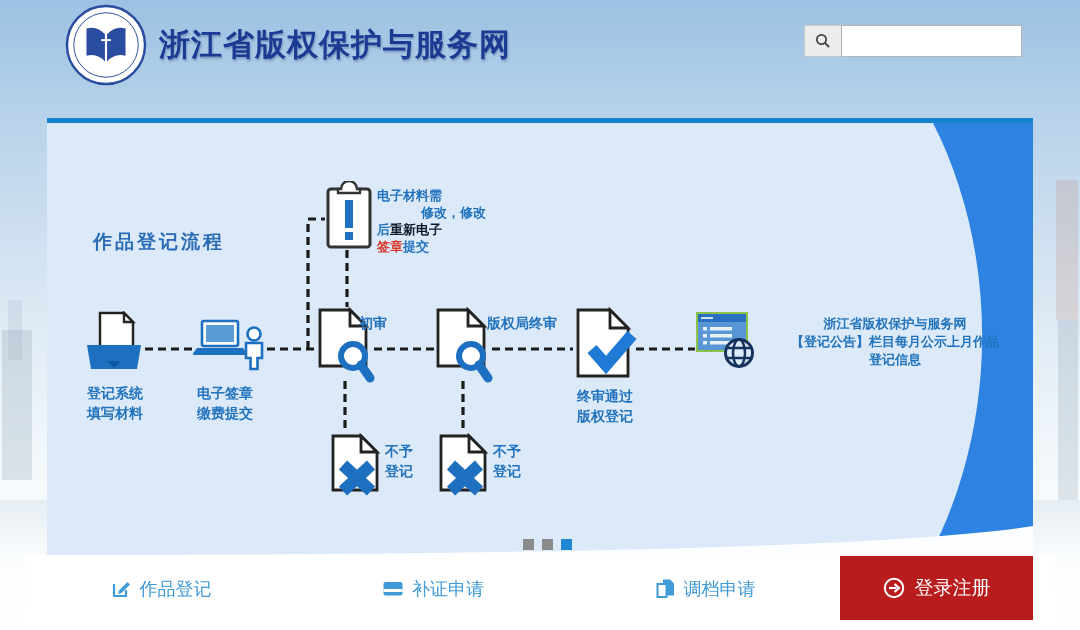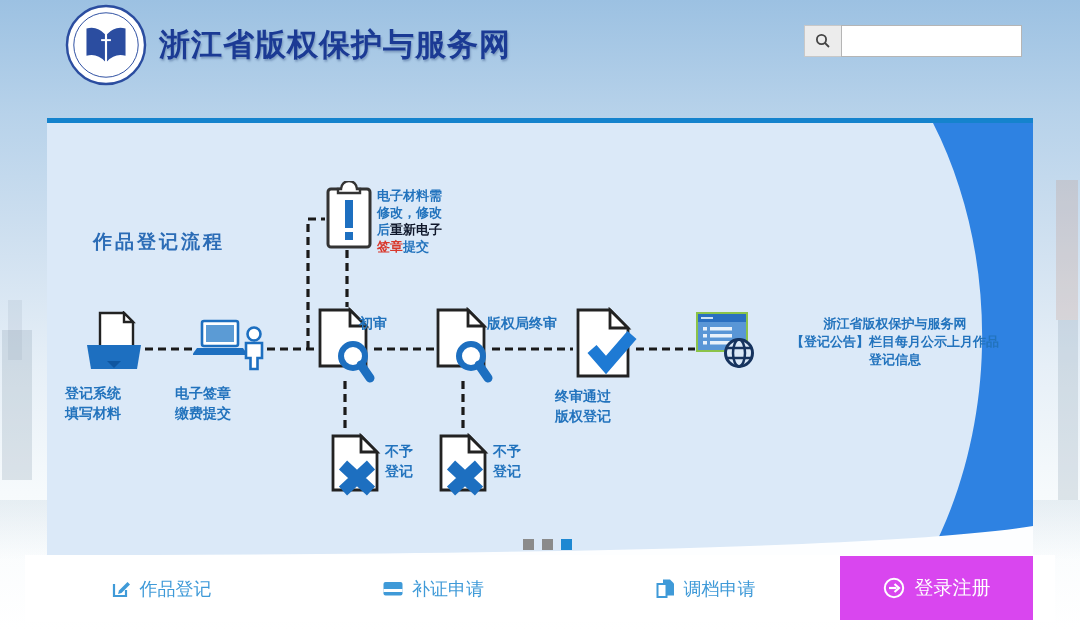--- a/index.html
+++ b/index.html
@@ -25,32 +25,32 @@
   
   .nav { position:absolute; left:47px; top:88px; width:986px; height:30px; display:flex; align-items:center; justify-content:space-between; padding:0 28px 0 26px; }
   .nav-item { font-size:14.5px; color:#151515; cursor:pointer; white-space:nowrap; }
 
   
   .banner { position:absolute; left:47px; top:118px; width:986px; height:437px; border-top:5px solid #1583cd; background:#dbe9f8; overflow:hidden; }
   .banner svg.layer { position:absolute; left:0; top:0; }
   .flow-title { position:absolute; left:46px; top:106px; font-size:19px; font-weight:bold; color:#2b6cb6; letter-spacing:3px; }
   .fc { position:absolute; }
   .fc-label { position:absolute; font-size:14px; font-weight:bold; color:#2273bd; line-height:20px; }
-  .fc-label.center { }
+  .fc-label.center { text-align:center; }
   .note-lines { position:absolute; font-size:13px; font-weight:bold; line-height:17px; color:#2273bd; }
   .note-right { text-align:center; line-height:18px; }
   .dots { position:absolute; left:476px; top:416px; display:flex; gap:8px; }
   .dot { width:11px; height:11px; background:#8b8b8b; cursor:pointer; }
   .dot.active { background:#1e88d2; }
 
   
   .quickbar { position:absolute; left:25px; top:555px; width:1030px; height:67px; background:#fff; }
   .qlinks { position:absolute; left:0; top:0; width:816px; height:67px; display:flex; }
   .qlink { flex:1; display:flex; align-items:center; justify-content:center; gap:8px; color:#3f9ad8; font-size:18px; cursor:pointer; }
-  .auth-btn { position:absolute; left:815px; top:1px; width:193px; height:64px; background:#d946ef; color:#fff; display:flex; align-items:center; justify-content:center; gap:10px; font-size:19px; cursor:pointer; }
+  .auth-btn { position:absolute; left:815px; top:1px; width:193px; height:64px; background:#b91c1c; color:#fff; display:flex; align-items:center; justify-content:center; gap:10px; font-size:19px; cursor:pointer; }
 </style>
 </head>
 <body>
 
 <div class="bg">
   <div class="bldg" style="left:2px;top:330px;width:30px;height:150px;"></div>
   <div class="bldg" style="left:8px;top:300px;width:14px;height:60px;opacity:.6"></div>
   <div class="bldg warm" style="left:1056px;top:180px;width:22px;height:140px;"></div>
   <div class="bldg" style="left:1058px;top:320px;width:20px;height:180px;"></div>
   <div class="water"></div>
@@ -128,21 +128,21 @@
       </div>
 
     <svg class="fc" style="left:278px;top:58px" width="48" height="70" viewBox="0 0 48 70">
       <rect x="3" y="8" width="42" height="58" rx="3" fill="#fff" stroke="#333" stroke-width="3"></rect>
       <path d="M16,8 a8,8 0 0 1 16,0 h3 v4 h-22 v-4 z" fill="#fff" stroke="#333" stroke-width="2.4"></path>
       <rect x="20" y="19" width="8" height="28" fill="#1d6fc0"></rect>
       <rect x="20" y="51" width="8" height="8" fill="#1d6fc0"></rect>
     </svg>
     <div class="note-lines" style="left:330px;top:64px;width:110px">
         <div><span style="color: rgb(34, 115, 189);">电子材料需</span></div>
-        <div><span style="color: rgb(34, 115, 189);">修改，修改</span></div>
+        <div><span style="color: rgb(34, 115, 189); margin-left: 44px;">修改，修改</span></div>
         <div><span style="color: rgb(34, 115, 189);">后</span><span style="color: #0f172a;">重新电子</span></div>
         <div><span style="color: rgb(217, 56, 44);">签章</span><span style="color: rgb(34, 115, 189);">提交</span></div>
       </div>
 
     <svg class="fc" style="left:269px;top:184px" width="60" height="78" viewBox="0 0 60 78">
       <path d="M4,3 h30 l16,16 v40 h-46 z" fill="#fff" stroke="#222" stroke-width="2.8"></path>
       <path d="M34,3 l16,16 h-16 z" fill="#fff" stroke="#222" stroke-width="2.8"></path>
       <circle cx="37" cy="49" r="12" fill="#fff" stroke="#1d6fc0" stroke-width="6"></circle>
       <line x1="45" y1="58" x2="54" y2="71" stroke="#1d6fc0" stroke-width="9" stroke-linecap="round"></line>
     </svg>

